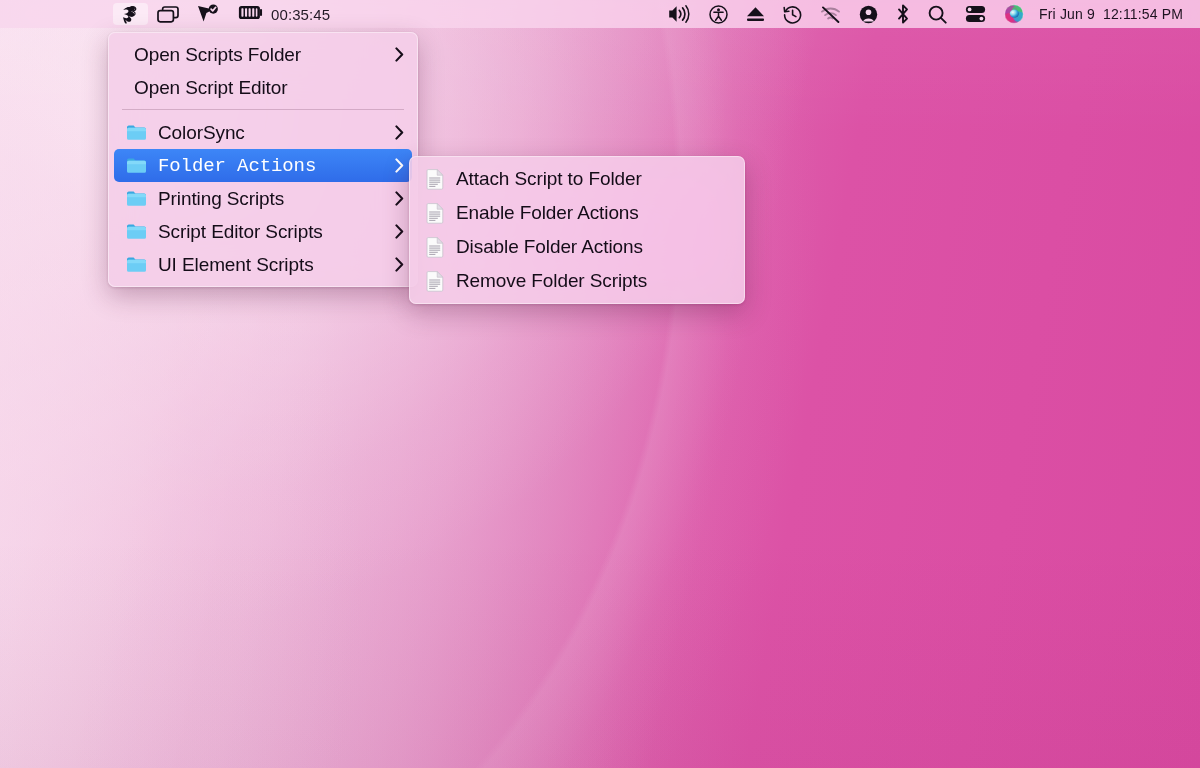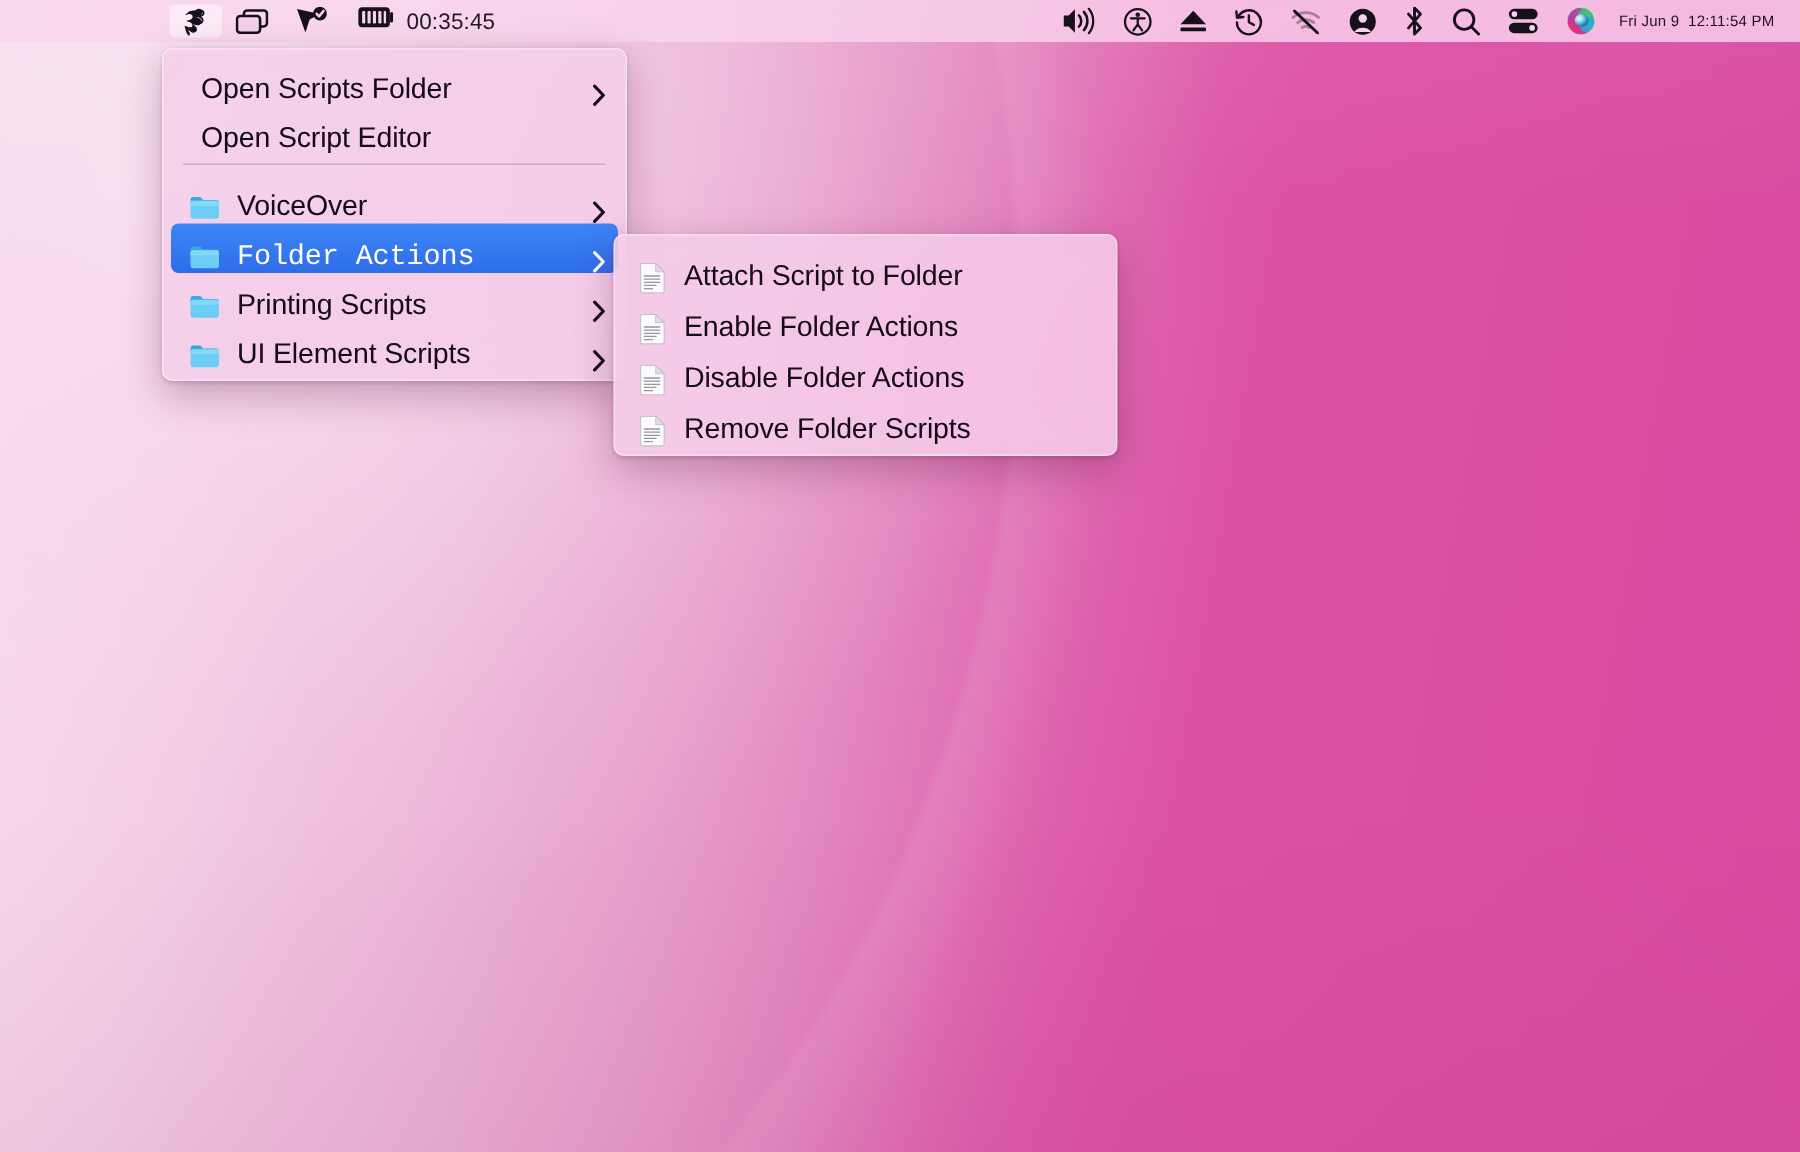--- a/index.html
+++ b/index.html
@@ -100,39 +100,39 @@
   }
   .mb-item.active { background:rgba(255,255,255,0.46); }
   .mb-item svg { display:block; }
 
   .mb-timer { display:flex; align-items:center; gap:8px; padding:0 9px; height:22px; }
   .mb-timer-text {
     font-size:15px; color:#231a26; letter-spacing:0.1px;
     font-family:"Liberation Sans", sans-serif;
   }
   .mb-clock {
-    font-size:10px; color:#1d1220; letter-spacing:0.15px;
+    font-size:14px; color:#1d1220; letter-spacing:0.15px;
     padding:0 9px 0 6px; white-space:pre;
   }
 
   
   .menu {
     position:absolute; z-index:40;
     background:rgba(243,206,232,0.86);
     backdrop-filter:blur(28px) saturate(170%);
     border-radius:7px;
     border:0.5px solid rgba(255,255,255,0.42);
     box-shadow:0 9px 26px rgba(82,20,60,0.30), 0 1px 3px rgba(82,20,60,0.18);
     padding:5px 0;
   }
   #menu-main { left:108px; top:32px; width:310px; }
   #menu-sub  { left:409px; top:156px; width:336px; }
 
   .mi {
-    position:relative; display:flex; align-items:flex-end;
+    position:relative; display:flex; align-items:center;
     height:33px; margin:0 5px; padding:0 8px 0 11px;
     border-radius:5px; cursor:default;
   }
   .mi.plain { padding-left:20px; }
   .mi-label {
     font-size:19px; color:#140c18; white-space:nowrap;
     letter-spacing:-0.1px;
   }
   .mi.selected { background:linear-gradient(180deg,#3d86f7 0%,#2f6ce9 100%);font-family:Liberation Mono, monospace; }
   .mi.selected .mi-label { color:#ffffff; }
@@ -375,21 +375,21 @@
     <div class="sep"></div>
 
     <div class="mi">
       <span class="icon-slot">
         <svg width="21" height="17" viewBox="0 0 21 17">
           <path d="M1.0 3.2 A1.8 1.8 0 0 1 2.8 1.4 L7.6 1.4 L9.4 3.4 L18.2 3.4 A1.8 1.8 0 0 1 20.0 5.2 L20.0 6.2 L1.0 6.2 Z" fill="#3aa8e0"></path>
           <path d="M1.0 5.4 A1.6 1.6 0 0 1 2.6 3.8 L18.4 3.8 A1.6 1.6 0 0 1 20.0 5.4 L20.0 14.2 A1.6 1.6 0 0 1 18.4 15.8 L2.6 15.8 A1.6 1.6 0 0 1 1.0 14.2 Z" fill="#6ccdf5"></path>
           <path d="M1.0 5.4 A1.6 1.6 0 0 1 2.6 3.8 L18.4 3.8 A1.6 1.6 0 0 1 20.0 5.4 L20.0 7.2 L1.0 7.2 Z" fill="#8bdcfa" opacity="0.75"></path>
         </svg>
       </span>
-      <span class="mi-label">VoiceOver</span>
+      <span class="mi-label">ColorSync</span>
       <span class="chev">
         <svg width="9" height="15" viewBox="0 0 9 15">
             <path d="M1.4 1.4 L7.2 7.5 L1.4 13.6" fill="none" stroke="currentColor" stroke-width="2.1" stroke-linecap="round" stroke-linejoin="round"></path>
           </svg>
       </span>
     </div>
 
     <div class="mi selected">
       <span class="icon-slot">
         <svg width="21" height="17" viewBox="0 0 21 17">
@@ -415,20 +415,35 @@
         </svg>
       </span>
       <span class="mi-label">Printing Scripts</span>
       <span class="chev">
         <svg width="9" height="15" viewBox="0 0 9 15">
             <path d="M1.4 1.4 L7.2 7.5 L1.4 13.6" fill="none" stroke="currentColor" stroke-width="2.1" stroke-linecap="round" stroke-linejoin="round"></path>
           </svg>
       </span>
     </div>
 
+    <div class="mi">
+      <span class="icon-slot">
+        <svg width="21" height="17" viewBox="0 0 21 17">
+          <path d="M1.0 3.2 A1.8 1.8 0 0 1 2.8 1.4 L7.6 1.4 L9.4 3.4 L18.2 3.4 A1.8 1.8 0 0 1 20.0 5.2 L20.0 6.2 L1.0 6.2 Z" fill="#3aa8e0"></path>
+          <path d="M1.0 5.4 A1.6 1.6 0 0 1 2.6 3.8 L18.4 3.8 A1.6 1.6 0 0 1 20.0 5.4 L20.0 14.2 A1.6 1.6 0 0 1 18.4 15.8 L2.6 15.8 A1.6 1.6 0 0 1 1.0 14.2 Z" fill="#6ccdf5"></path>
+          <path d="M1.0 5.4 A1.6 1.6 0 0 1 2.6 3.8 L18.4 3.8 A1.6 1.6 0 0 1 20.0 5.4 L20.0 7.2 L1.0 7.2 Z" fill="#8bdcfa" opacity="0.75"></path>
+        </svg>
+      </span>
+      <span class="mi-label">Script Editor Scripts</span>
+      <span class="chev">
+        <svg width="9" height="15" viewBox="0 0 9 15">
+            <path d="M1.4 1.4 L7.2 7.5 L1.4 13.6" fill="none" stroke="currentColor" stroke-width="2.1" stroke-linecap="round" stroke-linejoin="round"></path>
+          </svg>
+      </span>
+    </div>
 
     <div class="mi">
       <span class="icon-slot">
         <svg width="21" height="17" viewBox="0 0 21 17">
           <path d="M1.0 3.2 A1.8 1.8 0 0 1 2.8 1.4 L7.6 1.4 L9.4 3.4 L18.2 3.4 A1.8 1.8 0 0 1 20.0 5.2 L20.0 6.2 L1.0 6.2 Z" fill="#3aa8e0"></path>
           <path d="M1.0 5.4 A1.6 1.6 0 0 1 2.6 3.8 L18.4 3.8 A1.6 1.6 0 0 1 20.0 5.4 L20.0 14.2 A1.6 1.6 0 0 1 18.4 15.8 L2.6 15.8 A1.6 1.6 0 0 1 1.0 14.2 Z" fill="#6ccdf5"></path>
           <path d="M1.0 5.4 A1.6 1.6 0 0 1 2.6 3.8 L18.4 3.8 A1.6 1.6 0 0 1 20.0 5.4 L20.0 7.2 L1.0 7.2 Z" fill="#8bdcfa" opacity="0.75"></path>
         </svg>
       </span>
       <span class="mi-label">UI Element Scripts</span>

